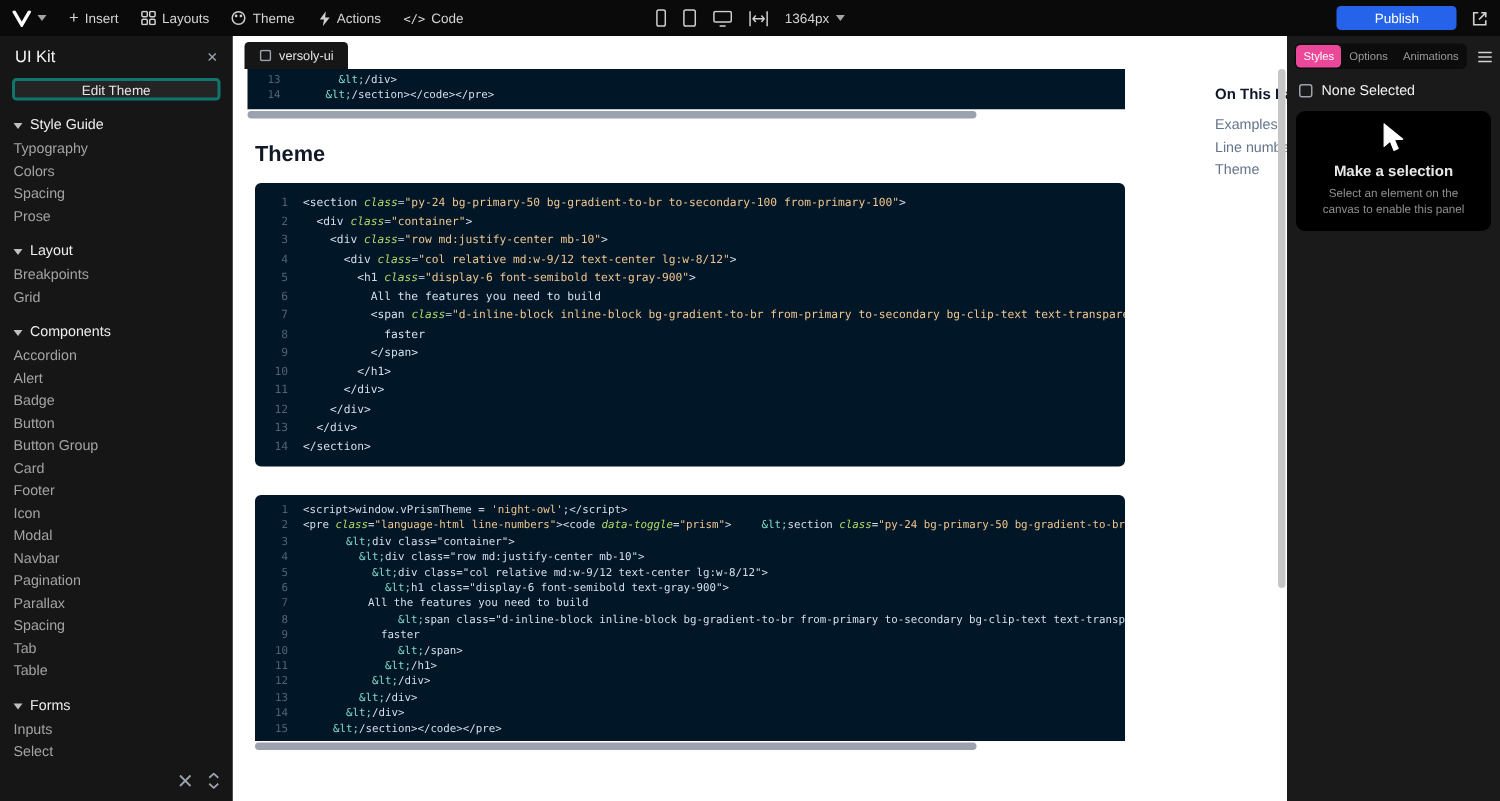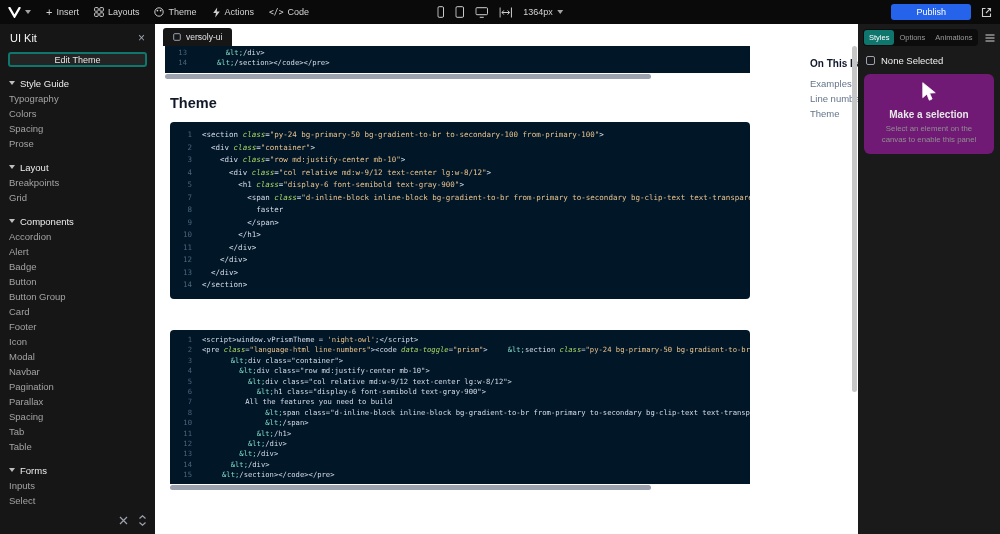--- a/index.html
+++ b/index.html
@@ -80,26 +80,26 @@
   .toc { position:absolute; top:34px; left:655px; width:75px; }
   .toc-title { font-size:10px; font-weight:700; color:#0f172a; margin-bottom:7px; }
   .toc-link { font-size:9.5px; color:#64748b; line-height:15px; cursor:pointer; }
 
   
   .inspector { position:absolute; top:24px; left:858px; width:142px; height:510px;
     background:#1a1a1a; z-index:20; }
   .insp-head { display:flex; align-items:center; padding:5px 5px 4px 5px; }
   .seg { display:flex; background:#0c0c0c; border-radius:4px; padding:1px; }
   .seg-item { font-size:7.5px; color:#9a9a9a; padding:3px 5px; border-radius:3px; cursor:pointer; }
-  .seg-item.active { background:#0f766e; color:#fff; }
+  .seg-item.active { background:#ec4899; color:#fff; }
   .insp-head .burger { margin-left:auto; cursor:pointer; }
   .none-row { display:flex; align-items:center; gap:6px; padding:5px 8px 6px 8px; }
   .checkbox { width:9px; height:9px; border:1.2px solid #9ca3af; border-radius:2px; cursor:pointer; }
   .none-label { font-size:9.5px; color:#f0f0f0; }
-  .empty-card { margin:2px 6px; height:80px; background:#701a75; border-radius:6px;
+  .empty-card { margin:2px 6px; height:80px; background:#000000; border-radius:6px;
     display:flex; flex-direction:column; align-items:center; justify-content:center;
     padding:8px 12px; text-align:center; }
   .empty-title { font-size:10px; font-weight:600; color:#e8e8e8; margin-top:7px; }
   .empty-sub { font-size:7.8px; color:#8f8f8f; line-height:1.4; margin-top:4px; }
 </style>
 </head>
 <body>
 
 <div class="topbar">
   <div class="tb-left">
@@ -255,20 +255,21 @@
 
   <h2 class="page-heading">Theme</h2>
 
   <div class="cb-wrap-2">
     <div class="code-block cb-2">
         <div class="code-line"><span class="ln">1</span><span class="tk-tag">&lt;section </span><span class="tk-attr">class</span><span class="tk-tag">=</span><span class="tk-str">"py-24 bg-primary-50 bg-gradient-to-br to-secondary-100 from-primary-100"</span><span class="tk-tag">&gt;</span></div>
         <div class="code-line"><span class="ln">2</span><span class="tk-txt">  </span><span class="tk-tag">&lt;div </span><span class="tk-attr">class</span><span class="tk-tag">=</span><span class="tk-str">"container"</span><span class="tk-tag">&gt;</span></div>
         <div class="code-line"><span class="ln">3</span><span class="tk-txt">    </span><span class="tk-tag">&lt;div </span><span class="tk-attr">class</span><span class="tk-tag">=</span><span class="tk-str">"row md:justify-center mb-10"</span><span class="tk-tag">&gt;</span></div>
         <div class="code-line"><span class="ln">4</span><span class="tk-txt">      </span><span class="tk-tag">&lt;div </span><span class="tk-attr">class</span><span class="tk-tag">=</span><span class="tk-str">"col relative md:w-9/12 text-center lg:w-8/12"</span><span class="tk-tag">&gt;</span></div>
         <div class="code-line"><span class="ln">5</span><span class="tk-txt">        </span><span class="tk-tag">&lt;h1 </span><span class="tk-attr">class</span><span class="tk-tag">=</span><span class="tk-str">"display-6 font-semibold text-gray-900"</span><span class="tk-tag">&gt;</span></div>
+        <div class="code-line"><span class="ln">6</span><span class="tk-txt">          All the features you need to build</span></div>
         <div class="code-line"><span class="ln">7</span><span class="tk-txt">          </span><span class="tk-tag">&lt;span </span><span class="tk-attr">class</span><span class="tk-tag">=</span><span class="tk-str">"d-inline-block inline-block bg-gradient-to-br from-primary to-secondary bg-clip-text text-transparent"</span></div>
         <div class="code-line"><span class="ln">8</span><span class="tk-txt">            faster</span></div>
         <div class="code-line"><span class="ln">9</span><span class="tk-txt">          </span><span class="tk-tag">&lt;/span&gt;</span></div>
         <div class="code-line"><span class="ln">10</span><span class="tk-txt">        </span><span class="tk-tag">&lt;/h1&gt;</span></div>
         <div class="code-line"><span class="ln">11</span><span class="tk-txt">      </span><span class="tk-tag">&lt;/div&gt;</span></div>
         <div class="code-line"><span class="ln">12</span><span class="tk-txt">    </span><span class="tk-tag">&lt;/div&gt;</span></div>
         <div class="code-line"><span class="ln">13</span><span class="tk-txt">  </span><span class="tk-tag">&lt;/div&gt;</span></div>
         <div class="code-line"><span class="ln">14</span><span class="tk-tag">&lt;/section&gt;</span></div>
       </div>
   </div>
@@ -276,20 +277,21 @@
   <div class="cb-wrap-3">
     <div class="code-block cb-3">
         <div class="code-line"><span class="ln">1</span><span class="tk-tag">&lt;script&gt;</span><span class="tk-txt">window.vPrismTheme = </span><span class="tk-str">'night-owl'</span><span class="tk-txt">;</span><span class="tk-tag">&lt;/script&gt;</span></div>
         <div class="code-line"><span class="ln">2</span><span class="tk-tag">&lt;pre </span><span class="tk-attr">class</span><span class="tk-tag">=</span><span class="tk-str">"language-html line-numbers"</span><span class="tk-tag">&gt;&lt;code </span><span class="tk-attr">data-toggle</span><span class="tk-tag">=</span><span class="tk-str">"prism"</span><span class="tk-tag">&gt;</span><span class="tk-ent">&amp;lt;</span><span class="tk-txt">section </span><span class="tk-attr">class</span><span class="tk-txt">=</span><span class="tk-str">"py-24 bg-primary-50 bg-gradient-to-br to-secondary-100 from-primary-100"</span></div>
         <div class="code-line"><span class="ln">3</span><span class="tk-txt">  </span><span class="tk-ent">&amp;lt;</span><span class="tk-txt">div class="container"&gt;</span></div>
         <div class="code-line"><span class="ln">4</span><span class="tk-txt">    </span><span class="tk-ent">&amp;lt;</span><span class="tk-txt">div class="row md:justify-center mb-10"&gt;</span></div>
         <div class="code-line"><span class="ln">5</span><span class="tk-txt">      </span><span class="tk-ent">&amp;lt;</span><span class="tk-txt">div class="col relative md:w-9/12 text-center lg:w-8/12"&gt;</span></div>
         <div class="code-line"><span class="ln">6</span><span class="tk-txt">        </span><span class="tk-ent">&amp;lt;</span><span class="tk-txt">h1 class="display-6 font-semibold text-gray-900"&gt;</span></div>
         <div class="code-line"><span class="ln">7</span><span class="tk-txt">          All the features you need to build</span></div>
         <div class="code-line"><span class="ln">8</span><span class="tk-txt">          </span><span class="tk-ent">&amp;lt;</span><span class="tk-txt">span class="d-inline-block inline-block bg-gradient-to-br from-primary to-secondary bg-clip-text text-transparent"&gt;</span></div>
+        <div class="code-line"><span class="ln">9</span><span class="tk-txt">            faster</span></div>
         <div class="code-line"><span class="ln">10</span><span class="tk-txt">          </span><span class="tk-ent">&amp;lt;</span><span class="tk-txt">/span&gt;</span></div>
         <div class="code-line"><span class="ln">11</span><span class="tk-txt">        </span><span class="tk-ent">&amp;lt;</span><span class="tk-txt">/h1&gt;</span></div>
         <div class="code-line"><span class="ln">12</span><span class="tk-txt">      </span><span class="tk-ent">&amp;lt;</span><span class="tk-txt">/div&gt;</span></div>
         <div class="code-line"><span class="ln">13</span><span class="tk-txt">    </span><span class="tk-ent">&amp;lt;</span><span class="tk-txt">/div&gt;</span></div>
         <div class="code-line"><span class="ln">14</span><span class="tk-txt">  </span><span class="tk-ent">&amp;lt;</span><span class="tk-txt">/div&gt;</span></div>
         <div class="code-line"><span class="ln">15</span><span class="tk-ent">&amp;lt;</span><span class="tk-txt">/section&gt;</span><span class="tk-tag">&lt;/code&gt;&lt;/pre&gt;</span></div>
       </div>
     <div class="hscroll">
         <div class="thumb"></div>
       </div>

